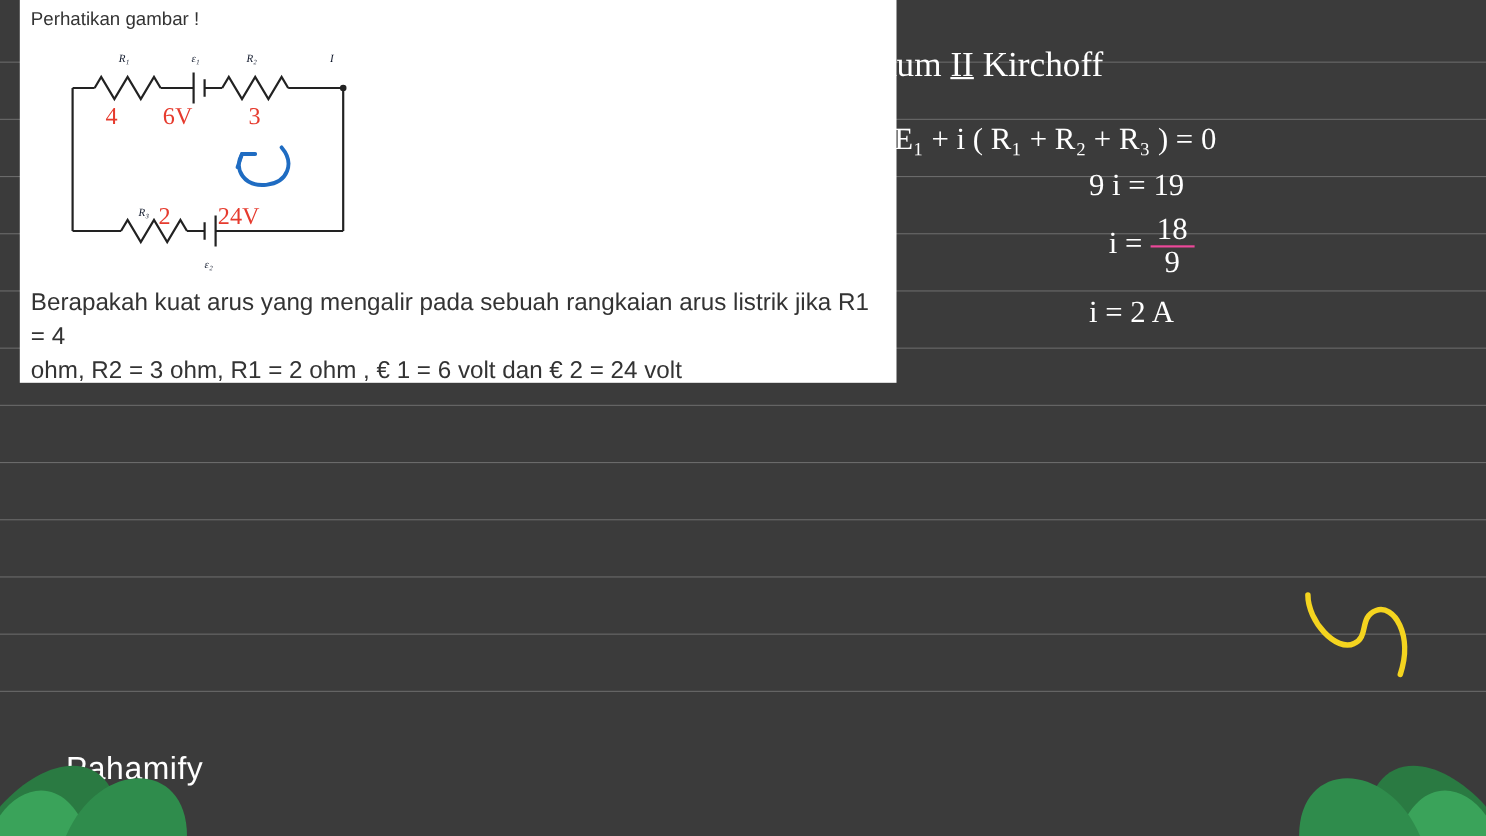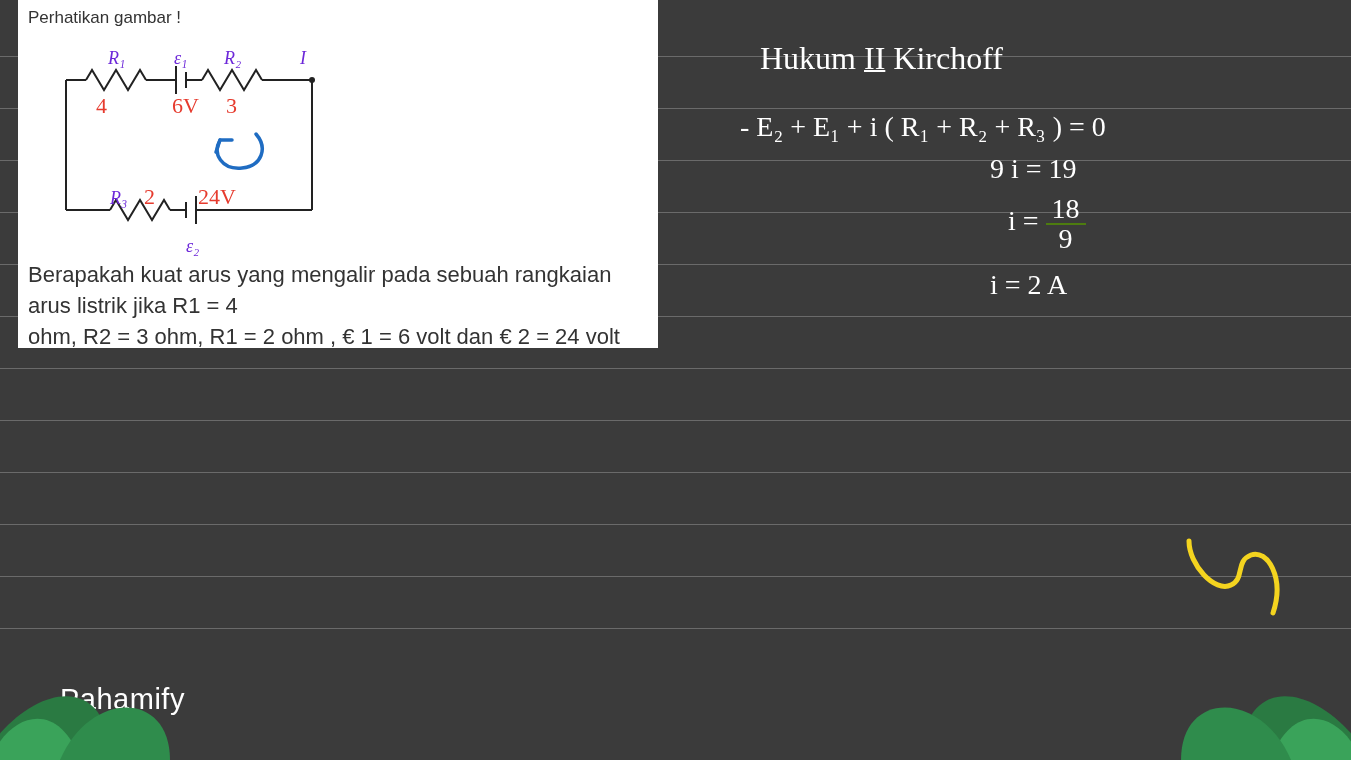--- a/index.html
+++ b/index.html
@@ -10,21 +10,21 @@
       position: relative;
       font-family: sans-serif;
       overflow: hidden;
     }
     .ruled-lines { position: absolute; top: 0; left: 0; right: 0; bottom: 0; }
     .ruled-lines .line { position: absolute; left: 0; right: 0; height: 1px; background: #6a6a6a; }
     .problem-card {
       position: absolute;
       left: 18px;
       top: 0;
-      width: 640px;
+      width: 797px;
       height: 348px;
       background: #ffffff;
       color: #333;
       padding: 8px 10px;
     }
     .problem-title { font-size: 17px; color: #333; }
     .circuit-area { position: relative; width: 300px; height: 210px; margin: 10px 0 12px 28px; }
     .circuit-area svg { position: absolute; left: 0; top: 0; }
     .ann-red { position: absolute; color: #e63b2e; font-family: 'Segoe Script','Comic Sans MS',cursive; font-size: 22px; }
     .problem-body { font-size: 22px; color: #333; line-height: 1.4; }
@@ -32,38 +32,38 @@
       position: absolute;
       left: 740px;
       top: 40px;
       width: 580px;
       color: #fff;
       font-family: 'Segoe Script','Comic Sans MS',cursive;
       font-size: 28px;
     }
     .handwriting div { margin-bottom: 10px; }
     .frac { display: inline-block; vertical-align: middle; text-align: center; line-height: 1; }
-    .frac .num { display: block; border-bottom: 2px solid #4d7c0f; padding: 0 6px; }
+    .frac .num { display: block; border-bottom: 2px solid #ec4899; padding: 0 6px; }
     .frac .den { display: block; padding: 0 6px; }
     .under { text-decoration: underline; text-decoration-thickness: 2px; }
     .yellow-swish { position: absolute; left: 1175px; top: 525px; }
     .brand {
       position: absolute;
       left: 60px;
       bottom: 44px;
       color: #fff;
       font-size: 29px;
       font-weight: 300;
       letter-spacing: 0.5px;
       text-align: right;
     }
     .brand .cap { font-weight: 500; }
     .leaf-left { position: absolute; left: 0; bottom: 0; }
     .leaf-right { position: absolute; right: 0; bottom: 0; }
-    .clabel { position: absolute; font-size: 18px; font-style: italic; color: #6d28d9; font-family: 'Times New Roman', serif; }
+    .clabel { position: absolute; font-size: 10px; font-style: italic; color: #0f172a; font-family: 'Times New Roman', serif; }
   </style>
 </head>
 <body>
 
 <div class="ruled-lines">
   <div class="line" style="top:56px"></div>
   <div class="line" style="top:108px"></div>
   <div class="line" style="top:160px"></div>
   <div class="line" style="top:212px"></div>
   <div class="line" style="top:264px"></div>
@@ -109,25 +109,25 @@
 
         <path d="M10 172 v-130"></path>
       </g>
 
       <circle cx="256" cy="42" r="3" fill="#222"></circle>
     </svg>
     <span class="clabel" style="left:52px;top:10px;">R₁</span>
     <span class="clabel" style="left:118px;top:10px;text-align:right;">ε₁</span>
     <span class="clabel" style="left:168px;top:10px;">R₂</span>
     <span class="clabel" style="left:244px;top:10px;">I</span>
-    <span class="clabel" style="left:54px;top:150px;">R₃</span>
+    <span class="clabel" style="left:70px;top:150px;">R₃</span>
     <span class="clabel" style="left:130px;top:198px;">ε₂</span>
 
     <span class="ann-red" style="left:40px;top:55px;">4</span>
-    <span class="ann-red" style="left:116px;top:55px;">6V</span>
+    <span class="ann-red" style="left:92px;top:55px;">6V</span>
     <span class="ann-red" style="left:170px;top:55px;">3</span>
     <span class="ann-red" style="left:88px;top:146px;">2</span>
     <span class="ann-red" style="left:142px;top:146px;">24V</span>
 
     <svg width="70" height="60" style="position:absolute;left:150px;top:80px;">
       <path d="M50 16 C62 30 56 48 36 50 C16 52 6 36 14 22" stroke="#1f6cc2" stroke-width="3.5" fill="none" stroke-linecap="round"></path>
       <path d="M14 22 l-4 12 M14 22 l12 0" stroke="#1f6cc2" stroke-width="3.5" fill="none" stroke-linecap="round"></path>
     </svg>
   </div>
 

